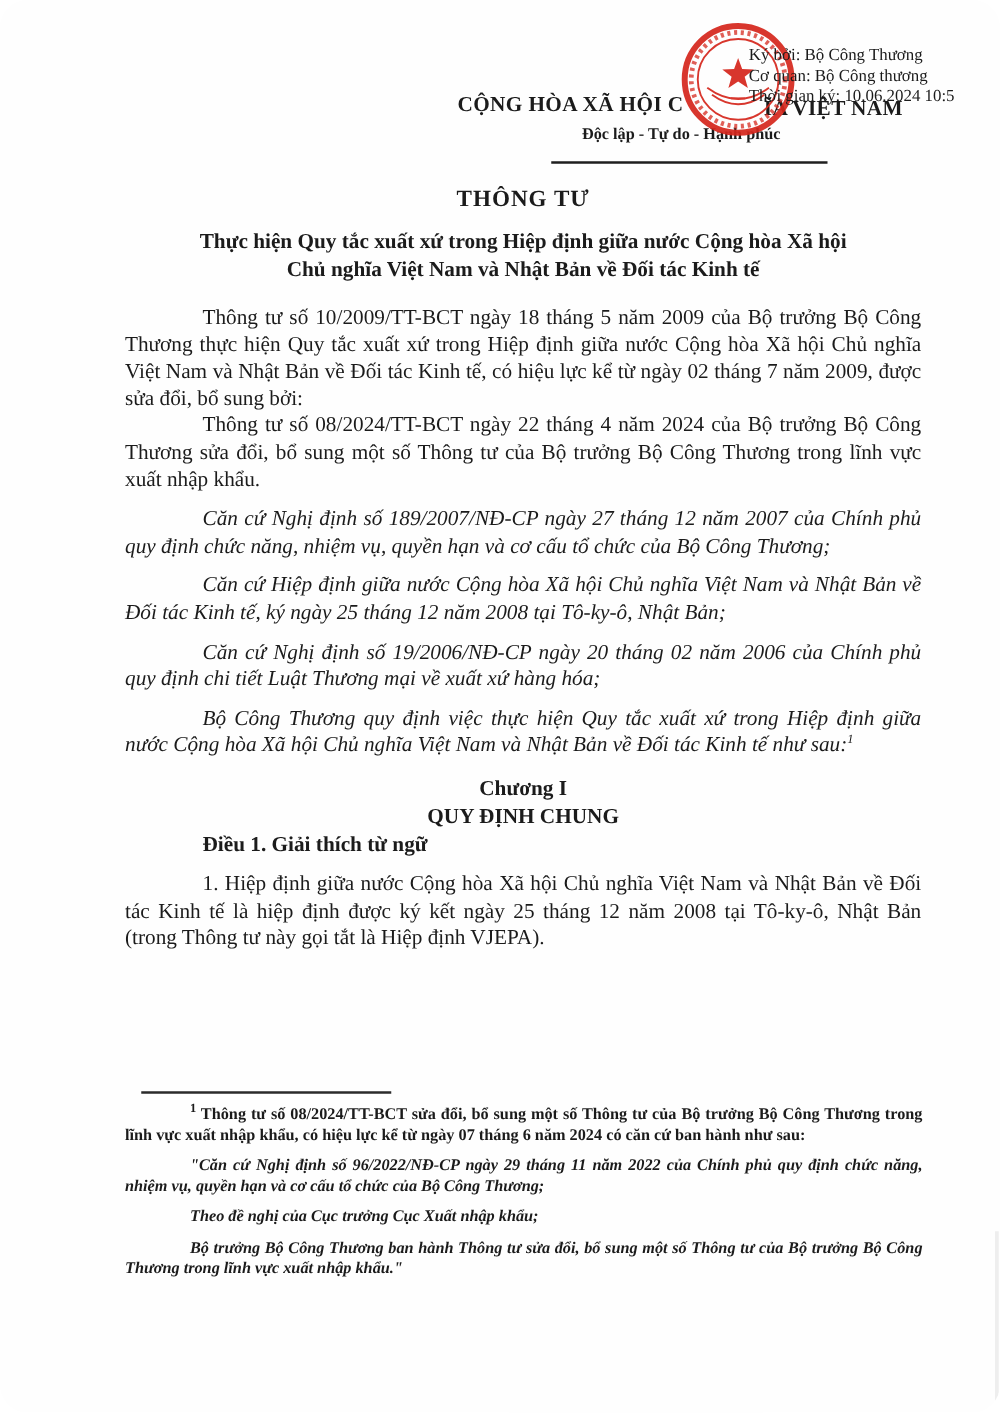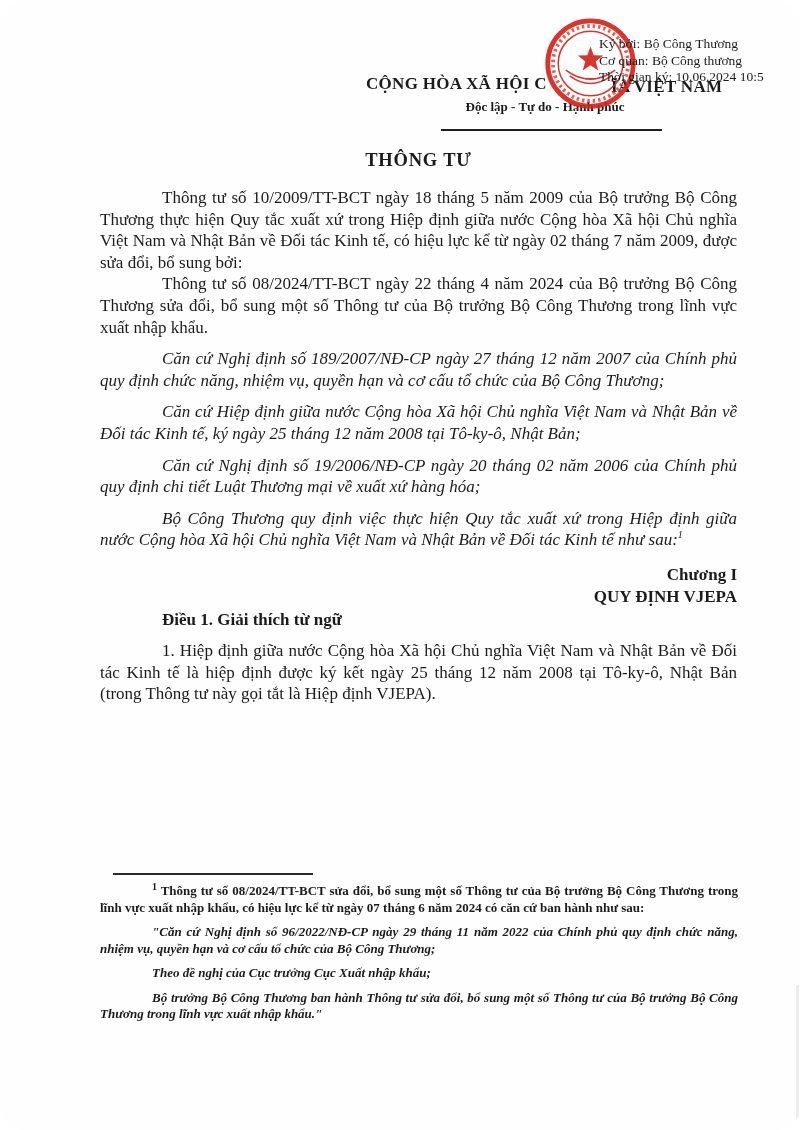--- a/index.html
+++ b/index.html
@@ -30,21 +30,21 @@
                 background:#1f1f1f; }
 
   
   .doc { position:absolute; left:100px; top:150px; width:637px; }
   .doc-type { text-align:center; font-weight:bold; font-size:18.5px; letter-spacing:.8px; }
   .subject { text-align:center; font-weight:bold; font-size:17px; line-height:22.5px; margin-top:11px; }
   p.body-p { margin:0; font-size:17px; line-height:21.6px; text-align:justify; text-indent:62px; }
   .sp  { margin-top:10px !important; }
   .sp2 { margin-top:16px !important; }
   .it  { font-style:italic; }
-  .chapter { text-align:right; font-weight:bold; margin-top:13px; font-size:17px; line-height:22px; }
+  .chapter { text-align:center; font-weight:bold; margin-top:13px; font-size:17px; line-height:22px; }
   .article-h { margin:2px 0 0 0; font-weight:bold; font-size:17px; text-indent:62px; }
   sup.ref { font-size:10px; line-height:0; }
 
   
   .footnote { position:absolute; left:100px; top:864px; width:638px;
               font-size:13px; line-height:16.5px;font-weight:bold; }
   .fn-rule { width:200px; height:2px; background:#2b2b2b; margin:9px 0 8px 13px; }
   .fn-p { margin:0; text-align:justify; text-indent:52px; }
   .fn-p + .fn-p { margin-top:8px; }
 
@@ -77,32 +77,36 @@
     </g>
   </svg>
 
   <div class="nat-left">CỘNG HÒA XÃ HỘI C</div>
   <div class="nat-right">ĨA VIỆT NAM</div>
   <div class="motto">Độc lập - Tự do - Hạnh phúc</div>
   <div class="motto-rule"></div>
 
   <div class="doc">
     <div class="doc-type">THÔNG TƯ</div>
+    <div class="subject">
+      <div>Thực hiện Quy tắc xuất xứ trong Hiệp định giữa nước Cộng hòa Xã hội</div>
+      <div>Chủ nghĩa Việt Nam và Nhật Bản về Đối tác Kinh tế</div>
+    </div>
 
     <p class="body-p sp2">Thông tư số 10/2009/TT-BCT ngày 18 tháng 5 năm 2009 của Bộ trưởng Bộ Công Thương thực hiện Quy tắc xuất xứ trong Hiệp định giữa nước Cộng hòa Xã hội Chủ nghĩa Việt Nam và Nhật Bản về Đối tác Kinh tế, có hiệu lực kể từ ngày 02 tháng 7 năm 2009, được sửa đổi, bổ sung bởi:</p>
     <p class="body-p">Thông tư số 08/2024/TT-BCT ngày 22 tháng 4 năm 2024 của Bộ trưởng Bộ Công Thương sửa đổi, bổ sung một số Thông tư của Bộ trưởng Bộ Công Thương trong lĩnh vực xuất nhập khẩu.</p>
 
     <p class="body-p it sp">Căn cứ Nghị định số 189/2007/NĐ-CP ngày 27 tháng 12 năm 2007 của Chính phủ quy định chức năng, nhiệm vụ, quyền hạn và cơ cấu tổ chức của Bộ Công Thương;</p>
     <p class="body-p it sp">Căn cứ Hiệp định giữa nước Cộng hòa Xã hội Chủ nghĩa Việt Nam và Nhật Bản về Đối tác Kinh tế, ký ngày 25 tháng 12 năm 2008 tại Tô-ky-ô, Nhật Bản;</p>
     <p class="body-p it sp">Căn cứ Nghị định số 19/2006/NĐ-CP ngày 20 tháng 02 năm 2006 của Chính phủ quy định chi tiết Luật Thương mại về xuất xứ hàng hóa;</p>
     <p class="body-p it sp"><span>Bộ Công Thương quy định việc thực hiện Quy tắc xuất xứ trong Hiệp định giữa nước Cộng hòa Xã hội Chủ nghĩa Việt Nam và Nhật Bản về Đối tác Kinh tế như sau:</span><sup class="ref">1</sup></p>
 
     <div class="chapter">
       <div>Chương I</div>
-      <div>QUY ĐỊNH VJEPA</div>
+      <div>QUY ĐỊNH CHUNG</div>
     </div>
 
     <p class="article-h">Điều 1. Giải thích từ ngữ</p>
     <p class="body-p sp">1. Hiệp định giữa nước Cộng hòa Xã hội Chủ nghĩa Việt Nam và Nhật Bản về Đối tác Kinh tế là hiệp định được ký kết ngày 25 tháng 12 năm 2008 tại Tô-ky-ô, Nhật Bản (trong Thông tư này gọi tắt là Hiệp định VJEPA).</p>
   </div>
 
   <div class="footnote">
     <div class="fn-rule"></div>
     <p class="fn-p"><sup class="ref">1</sup> <span>Thông tư số 08/2024/TT-BCT sửa đổi, bổ sung một số Thông tư của Bộ trưởng Bộ Công Thương trong lĩnh vực xuất nhập khẩu, có hiệu lực kể từ ngày 07 tháng 6 năm 2024 có căn cứ ban hành như sau:</span></p>
     <p class="fn-p it">"Căn cứ Nghị định số 96/2022/NĐ-CP ngày 29 tháng 11 năm 2022 của Chính phủ quy định chức năng, nhiệm vụ, quyền hạn và cơ cấu tổ chức của Bộ Công Thương;</p>

